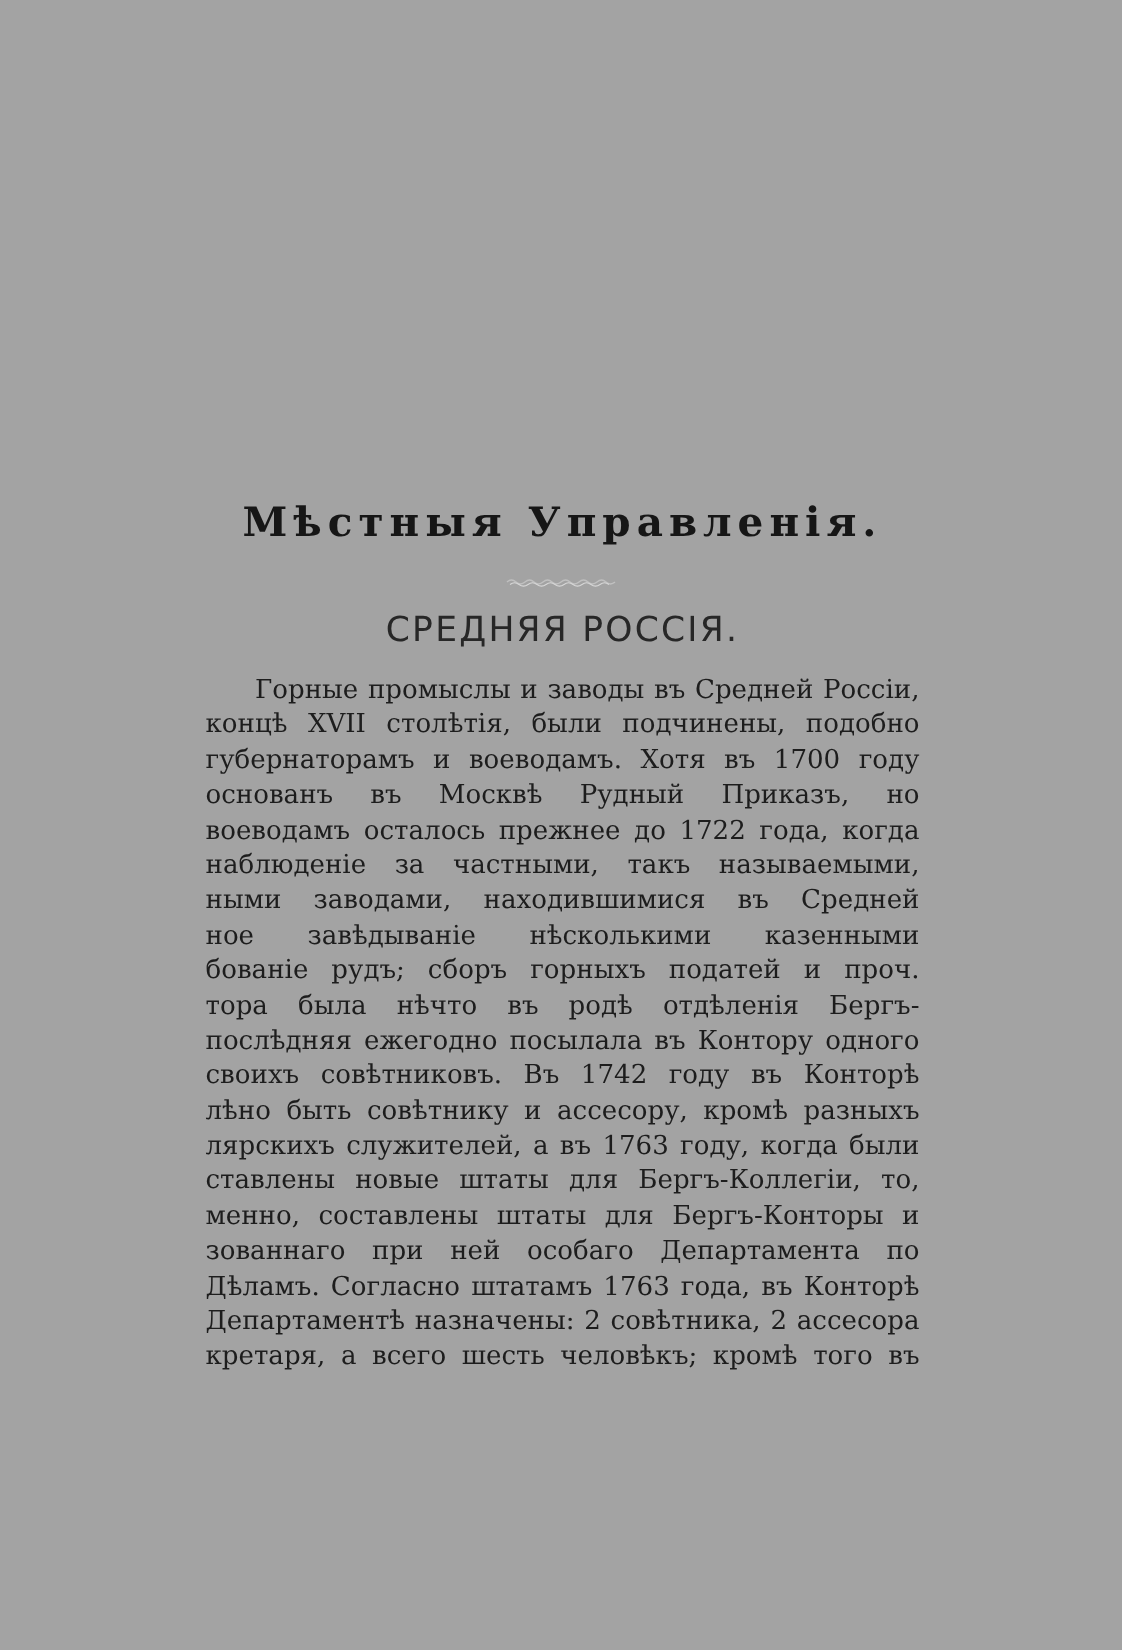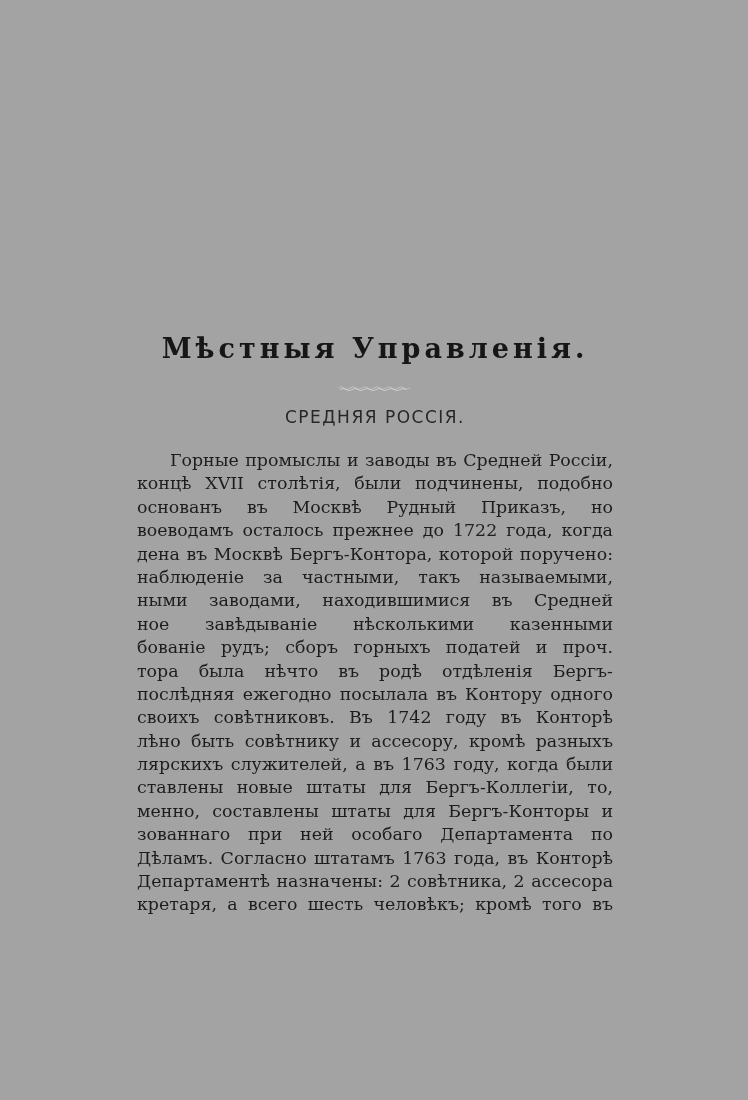--- a/index.html
+++ b/index.html
@@ -41,21 +41,21 @@
   }
   .divider svg { display: inline-block; }
   .subtitle {
     position: absolute;
     top: 407px;
     left: 137px;
     width: 476px;
     margin: 0;
     text-align: center;
     font-family: "DejaVu Sans", "Liberation Sans", sans-serif;
-    font-size: 17px;
+    font-size: 23px;
     font-weight: 500;
     letter-spacing: 1.5px;
     color: #272727;
     white-space: nowrap;
   }
   .body-text {
     position: absolute;
     top: 449px;
     left: 137px;
     width: 476px;
@@ -86,23 +86,23 @@
       <path d="M2,4 q3,-2.6 6,0 t6,0 t6,0 t6,0 t6,0 t6,0 t6,0 t6,0 t6,0 t6,0 t6,0 t6,0" fill="none" stroke="#c0c0c0" stroke-width="1"></path>
       <path d="M4,5.6 q3,-2.2 6,0 t6,0 t6,0 t6,0 t6,0 t6,0 t6,0 t6,0 t6,0 t6,0 t6,0" fill="none" stroke="#d7d7d7" stroke-width="0.8"></path>
     </svg>
   </div>
 
   <h2 class="subtitle">СРЕДНЯЯ РОССІЯ.</h2>
 
   <div class="body-text">
       <div class="line first">Горные промыслы и заводы въ Средней Россіи, въ</div>
       <div class="line">концѣ XVII столѣтія, были подчинены, подобно тому,</div>
+      <div class="line">губернаторамъ и воеводамъ. Хотя въ 1700 году</div>
       <div class="line">основанъ въ Москвѣ Рудный Приказъ, но подчиненіе</div>
       <div class="line">воеводамъ осталось прежнее до 1722 года, когда учреж-</div>
-      <div class="line">дена въ Москвѣ Бергъ-Контора, которой поручено:</div>
       <div class="line">наблюденіе за частными, такъ называемыми, замосков-</div>
       <div class="line">ными заводами, находившимися въ Средней Россіи; глав-</div>
       <div class="line">ное завѣдываніе нѣсколькими казенными заводами; про-</div>
       <div class="line">бованіе рудъ; сборъ горныхъ податей и проч. Бергъ-Кон-</div>
       <div class="line">тора была нѣчто въ родѣ отдѣленія Бергъ-Коллегіи, и</div>
       <div class="line">послѣдняя ежегодно посылала въ Контору одного изъ</div>
       <div class="line">своихъ совѣтниковъ. Въ 1742 году въ Конторѣ пове-</div>
       <div class="line">лѣно быть совѣтнику и ассесору, кромѣ разныхъ канце-</div>
       <div class="line">лярскихъ служителей, а въ 1763 году, когда были со-</div>
       <div class="line">ставлены новые штаты для Бергъ-Коллегіи, то, одновре-</div>

